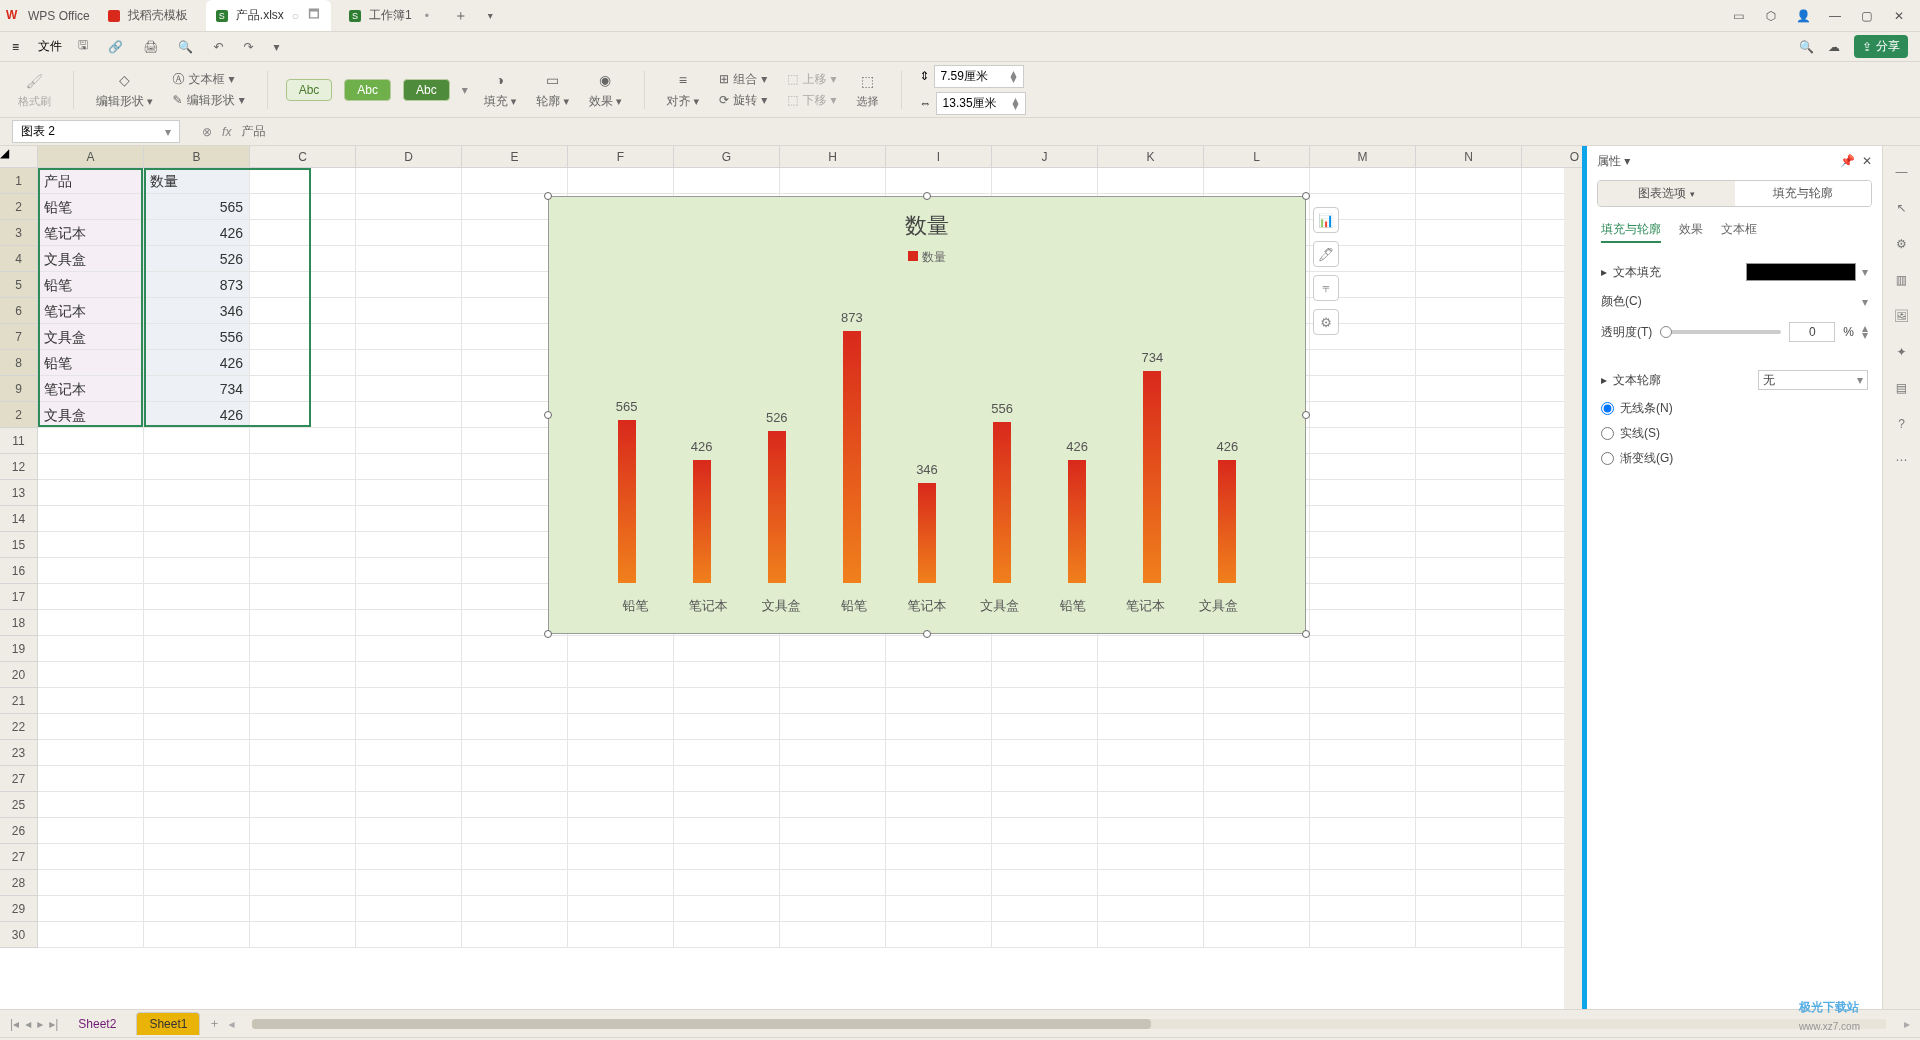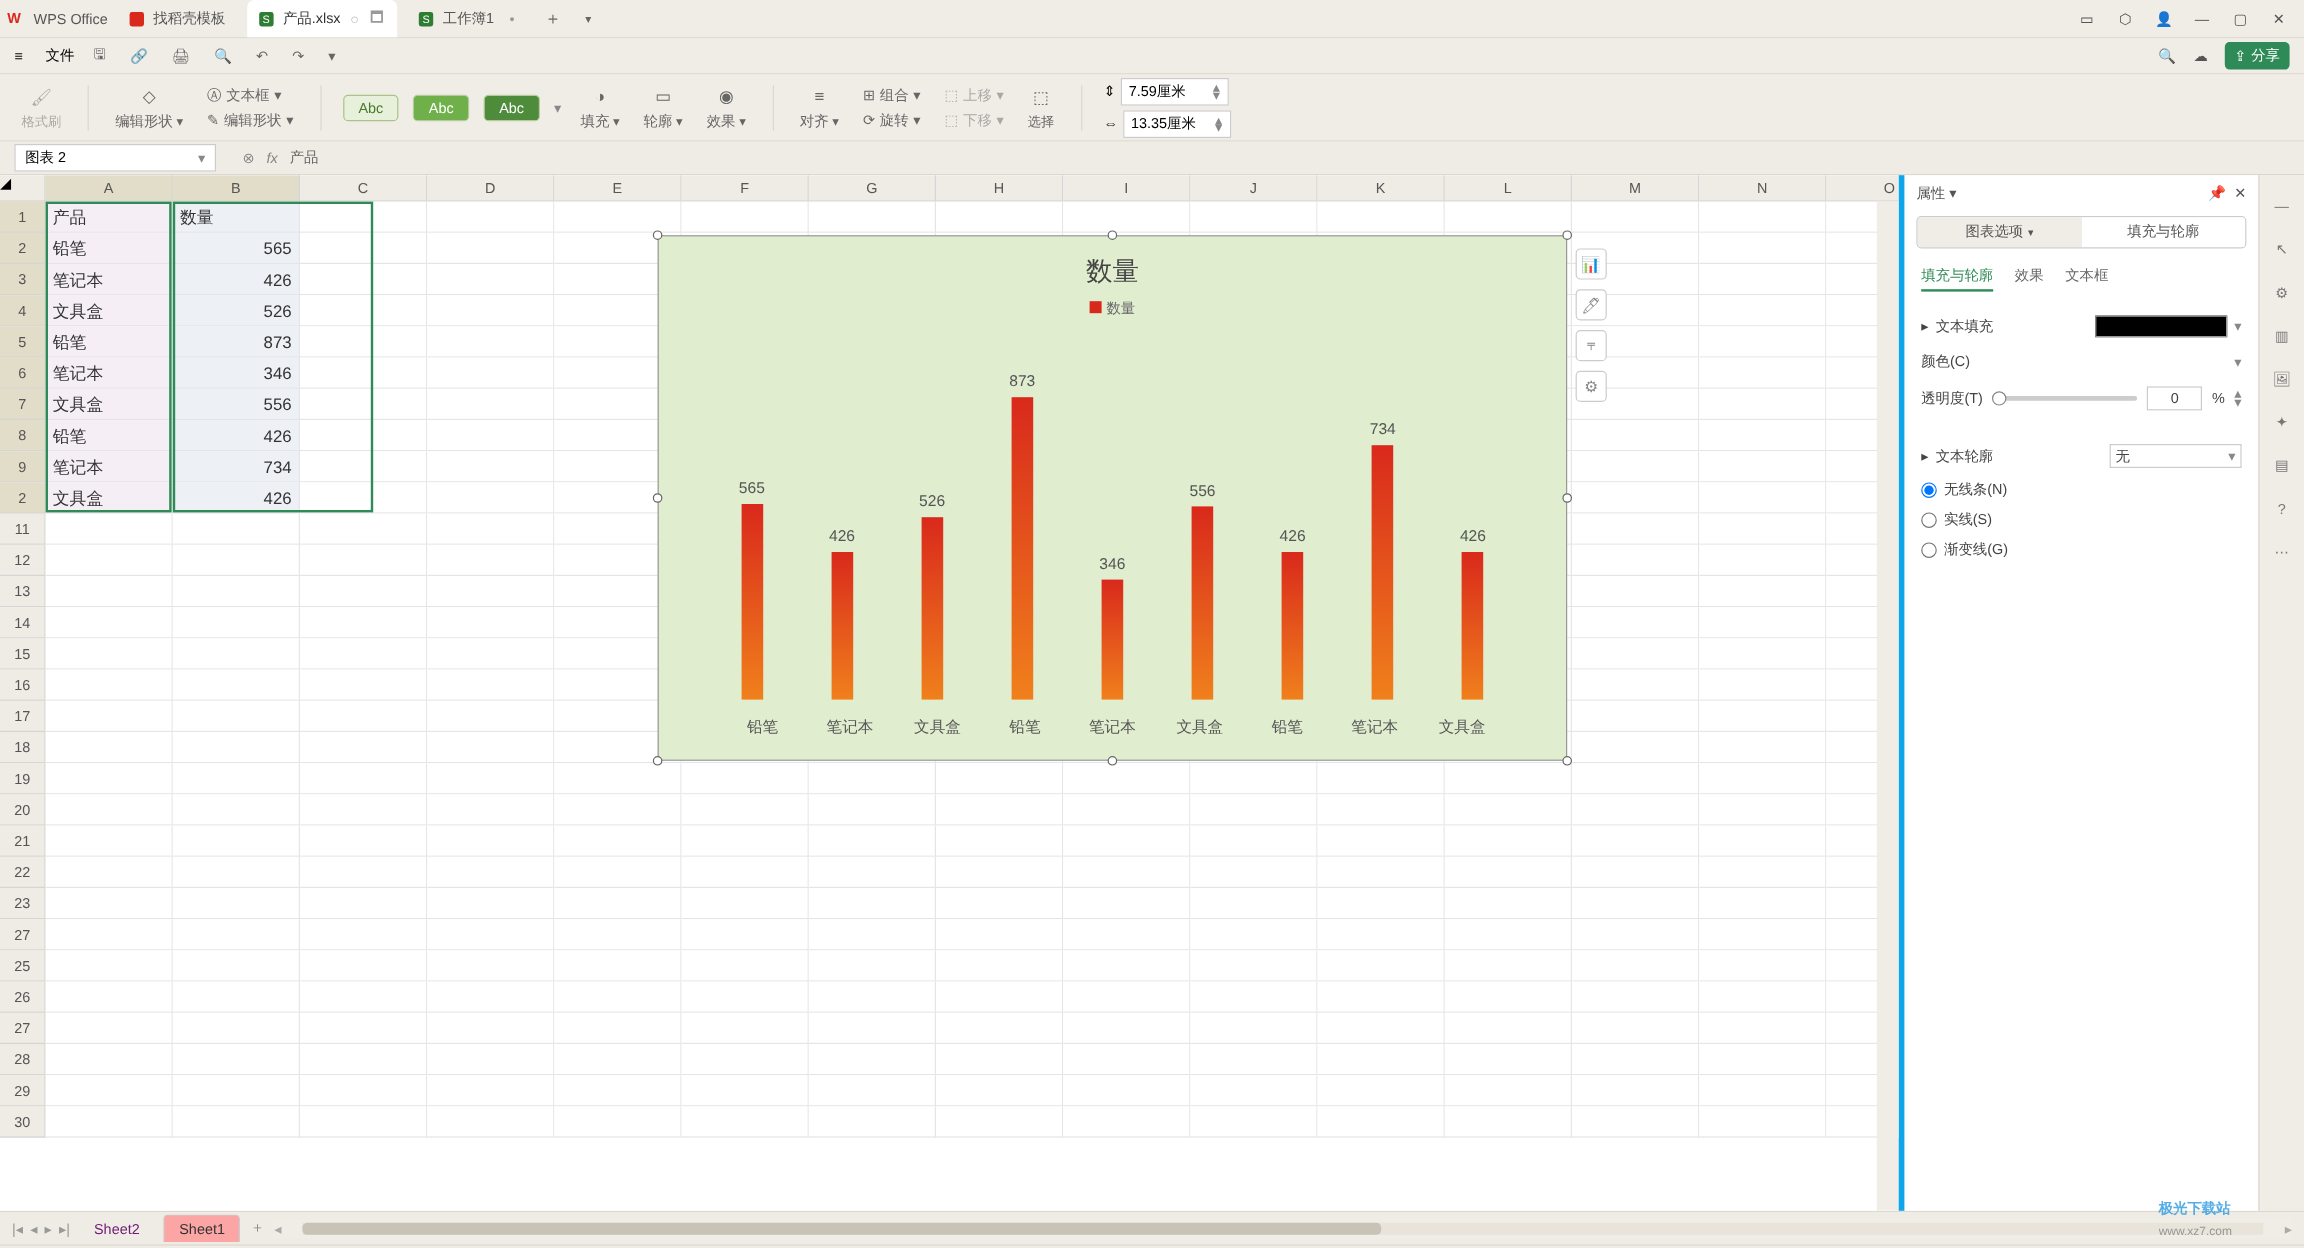--- a/index.html
+++ b/index.html
@@ -93,21 +93,21 @@
 .sec-h select,.sec-h .dd{width:110px;height:20px;background:#fff;border:1px solid #ccc;margin-left:auto;padding:0 4px;display:flex;align-items:center;justify-content:space-between}
 .radio-row{display:flex;align-items:center;gap:6px;padding:4px 0;color:#444}
 .radio-row input{margin:0}
 .lbl-row{display:flex;align-items:center;gap:8px;padding:6px 0}
 .slider{flex:1;height:4px;background:#ccc;border-radius:2px;position:relative}
 .slider .knob{position:absolute;left:0;top:-4px;width:12px;height:12px;border-radius:50%;background:#fff;border:1px solid #888}
 .opacity-box{width:46px;height:20px;background:#fff;border:1px solid #ccc;text-align:center;line-height:18px}
 .sheet-tabs{height:28px;display:flex;align-items:center;border-top:1px solid #dcd8cf;background:#efece5;padding:0 10px;gap:8px}
 .nav-btns{display:flex;gap:6px;color:#999}
 .stab{padding:4px 12px;color:#701a75;border-radius:4px 4px 0 0}
-.stab.active{background:#fca5a5;color:#333;border:1px solid #ccc;border-bottom:none}
+.stab.active{background:#eab308;color:#333;border:1px solid #ccc;border-bottom:none}
 .statusbar{height:26px;display:flex;align-items:center;padding:0 10px;background:#efece5;border-top:1px solid #dcd8cf;color:#666;gap:14px}
 .scrollbar-v{position:absolute;right:0;top:22px;bottom:0;width:18px;background:#f0ede7}
 .scrollbar-h{position:absolute;left:0;right:18px;bottom:0;height:16px;background:#f0ede7;display:flex;align-items:center}
 .sb-track{flex:1;height:10px;background:#e8e4da;margin:0 18px;position:relative}
 .sb-thumb{position:absolute;height:10px;background:#c8c3b7;border-radius:4px}
 .watermark{position:absolute;right:60px;bottom:6px;color:#3aa0e0;font-weight:bold;font-size:16px;opacity:0.85}
 .watermark .sub{font-size:10px;color:#888;font-weight:normal}
 </style>
 </head>
 <body>

